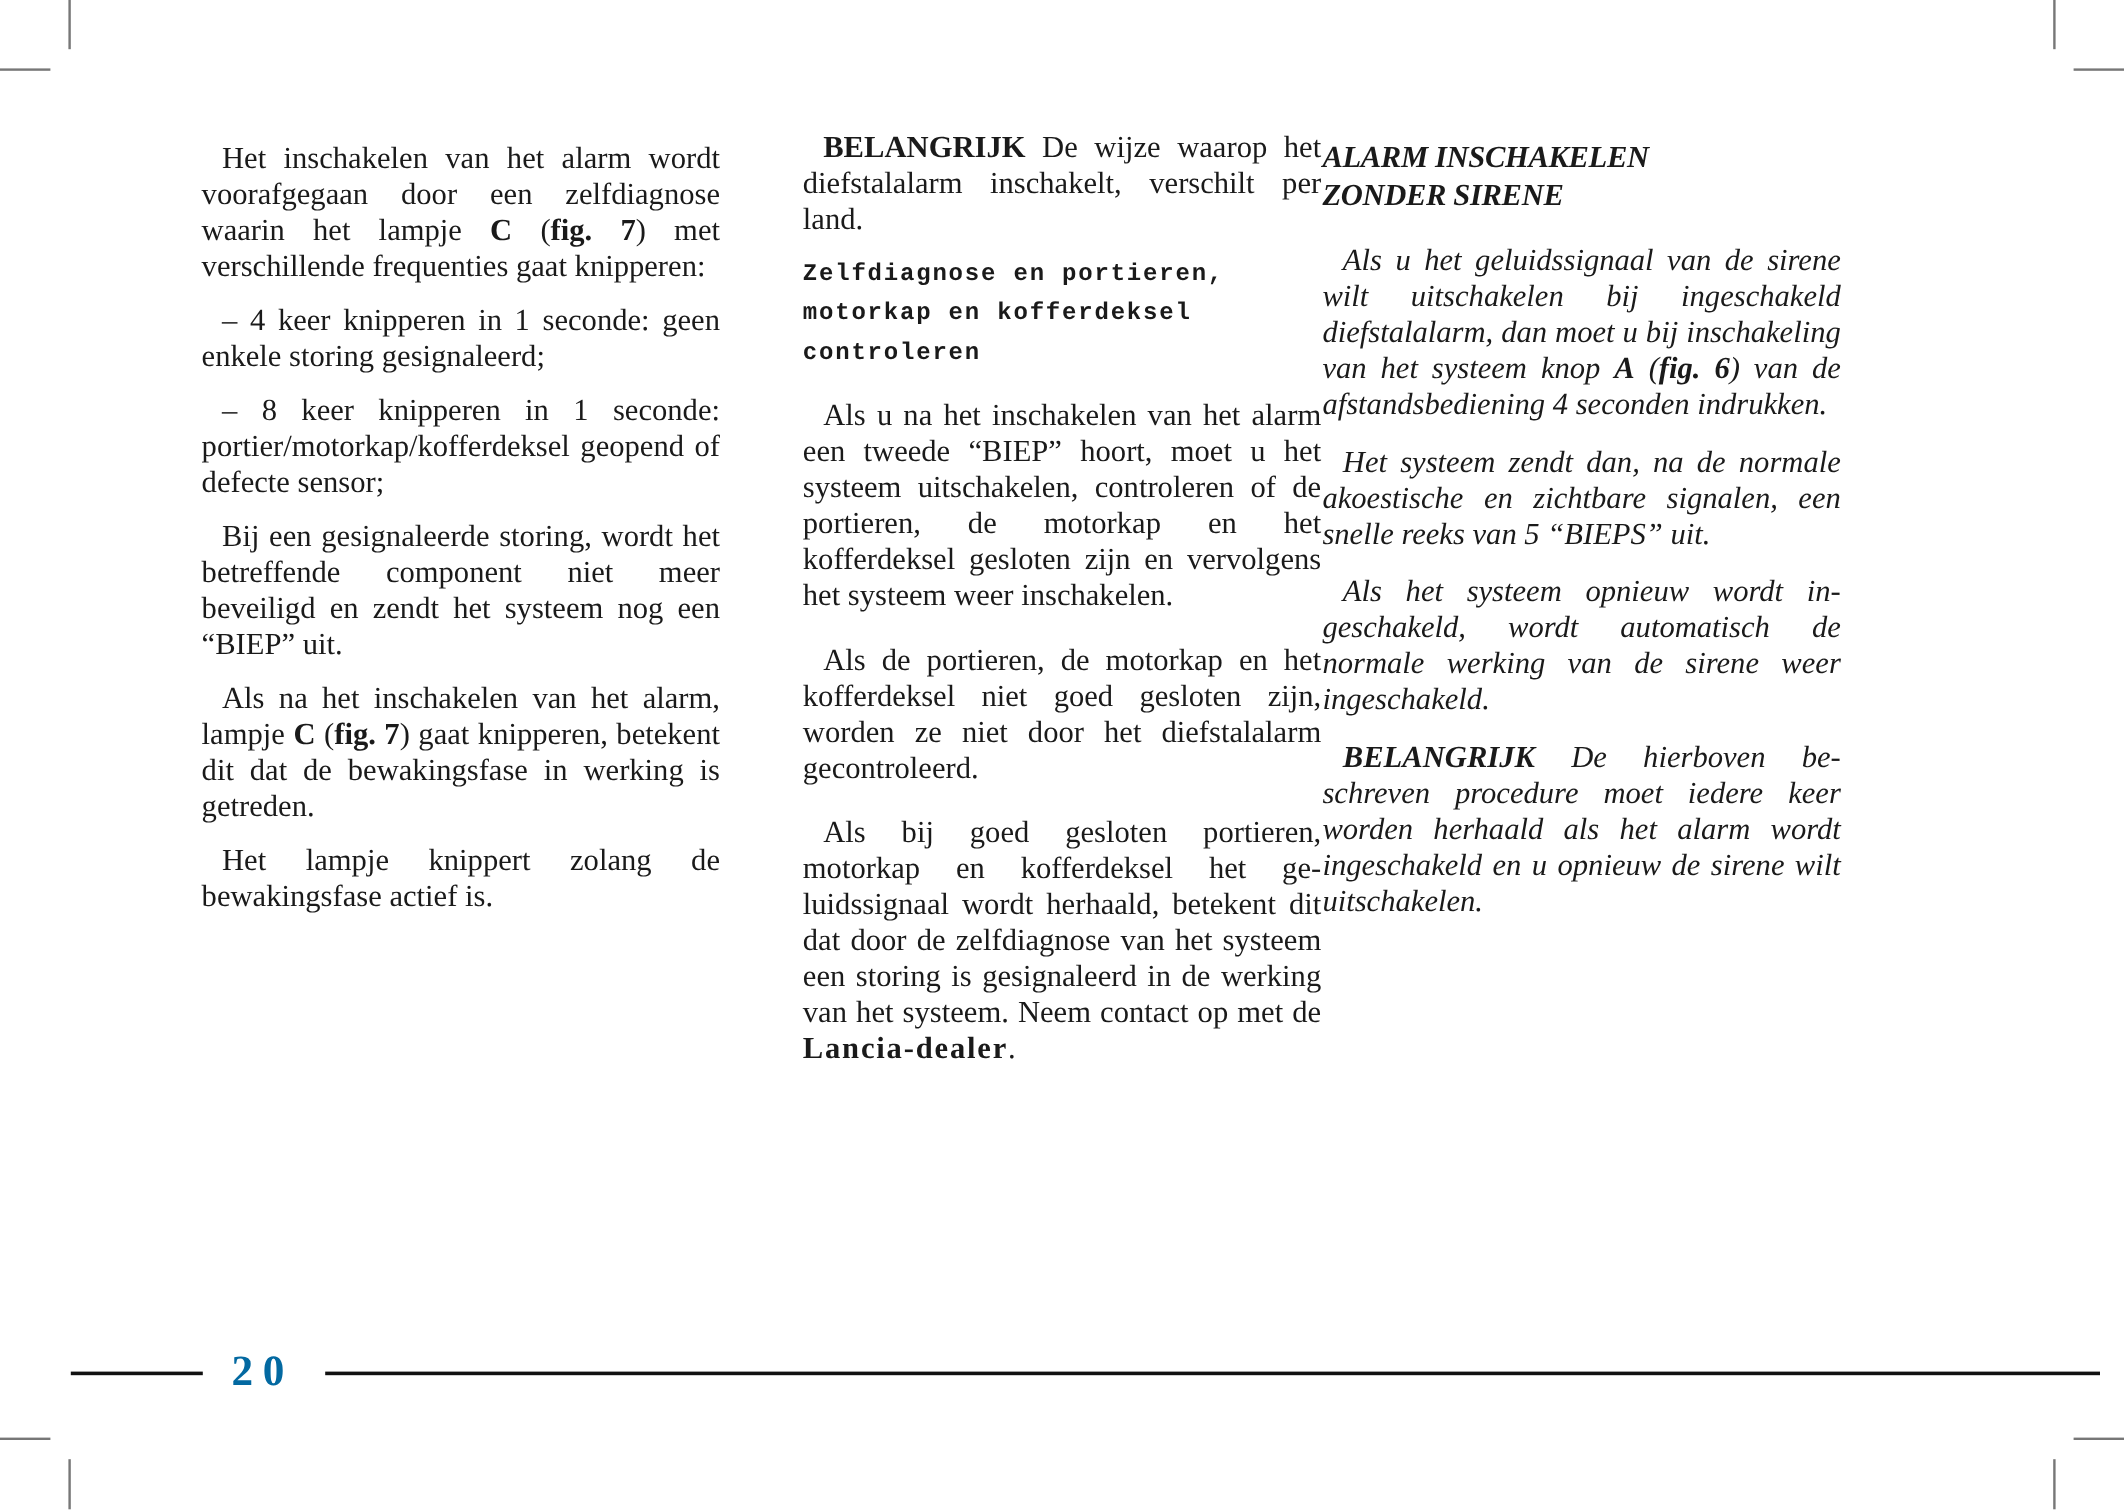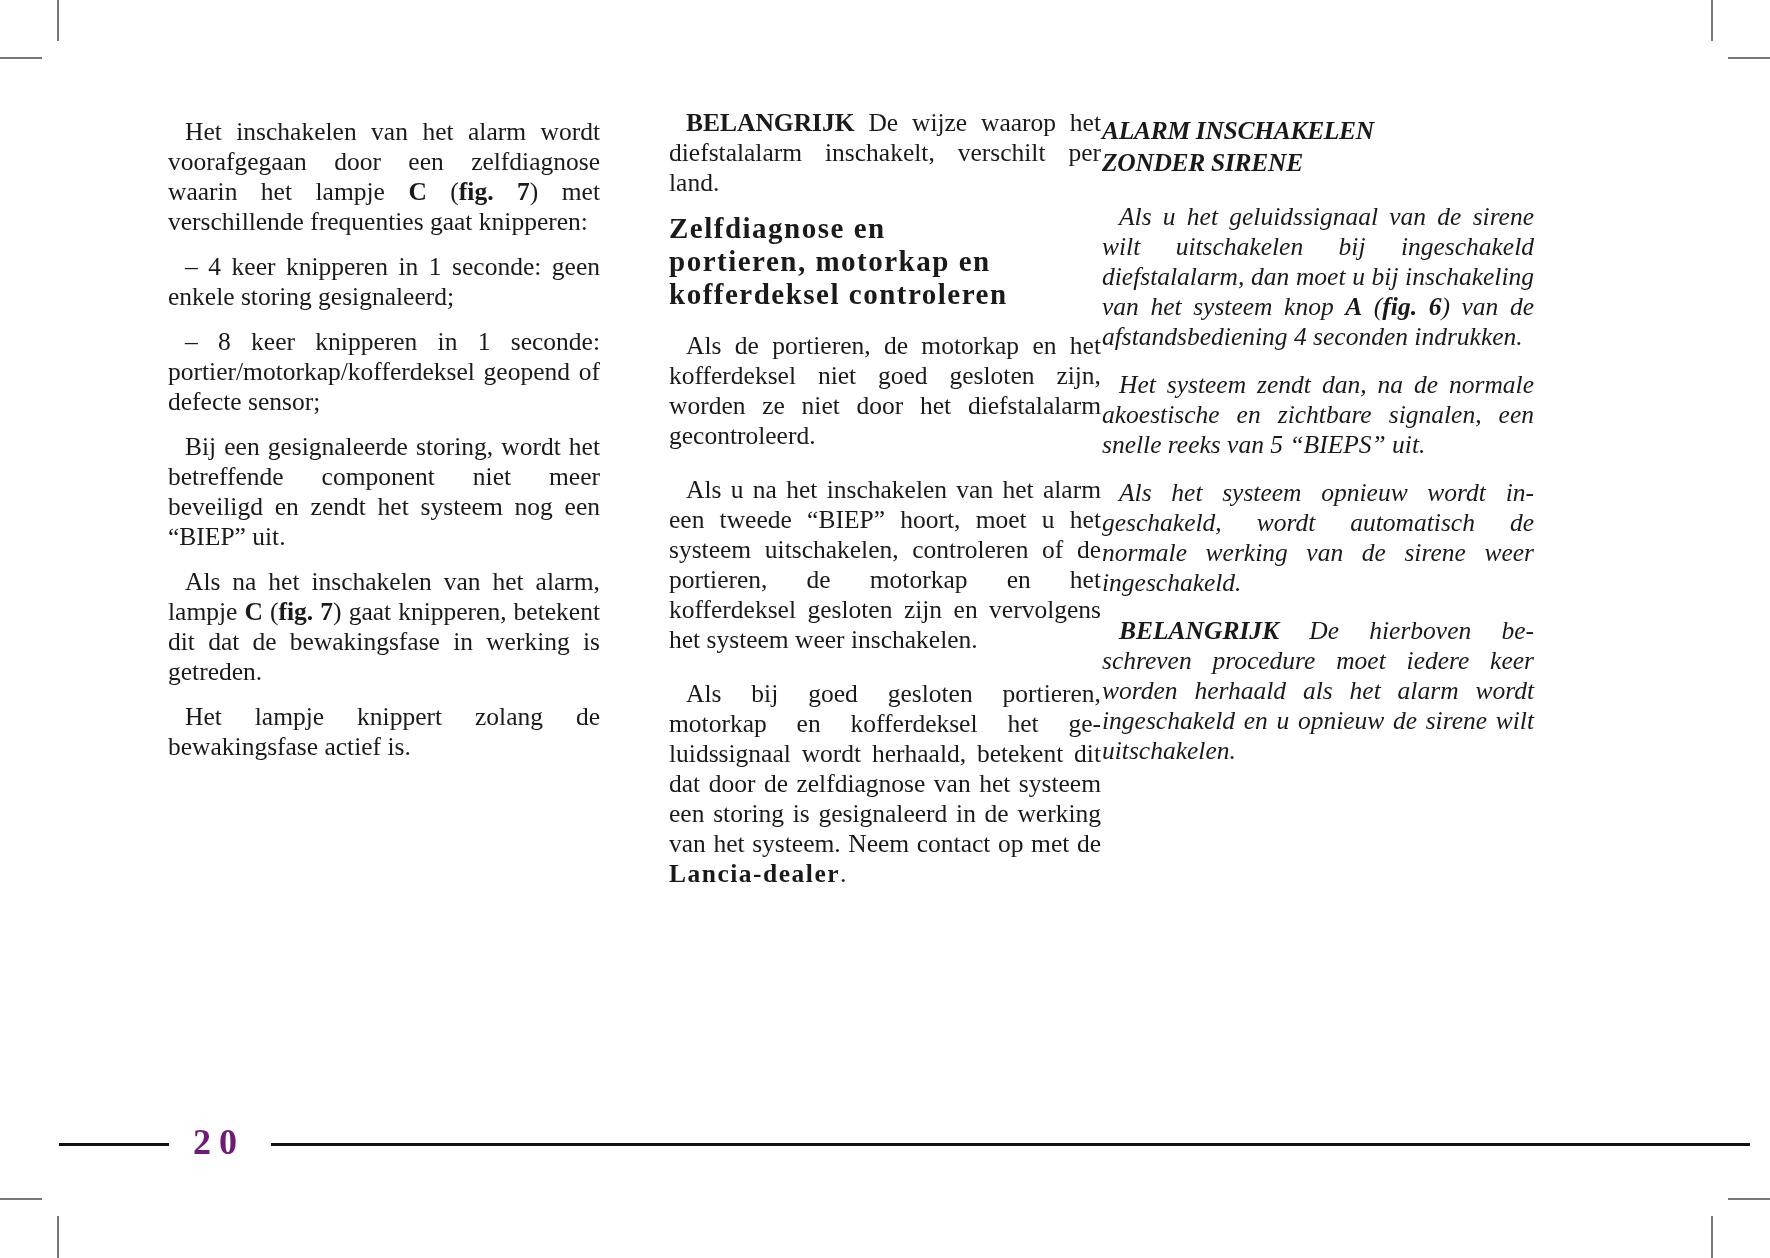--- a/index.html
+++ b/index.html
@@ -1,27 +1,27 @@
 <!DOCTYPE html>
 <html><head>
 <meta charset="utf-8">
 <style>
   html, body { margin:0; padding:0; background:#ffffff; }
   body { width:1770px; height:1258px; position:relative; overflow:hidden;
          font-family:"Liberation Serif","DejaVu Serif",serif; color:#1a1a1a; }
   .crop { position:absolute; background:#777777; }
   .col { position:absolute; width:432px; font-size:25.5px; line-height:30px; }
   .col p { margin:0 0 15px 0; text-align:justify; text-indent:17px; hyphens:manual; }
-  .col h3 { margin:0 0 15px 0; font-size:29px; font-weight:bold; letter-spacing:1.5px; line-height:30px; }
+  .col h3 { margin:0 0 15px 0; font-size:20px; font-weight:bold; letter-spacing:1.5px; line-height:30px;font-family:Liberation Mono, monospace; }
   .col h2 { margin:0 0 23px 0; font-size:25.5px; font-weight:bold; line-height:32px; letter-spacing:-0.3px; }
   .b { font-weight:bold; }
   .bs { font-weight:bold; letter-spacing:1.5px; }
   .footer-line { position:absolute; height:3px; background:#111111; top:1143px; }
   .page-num { position:absolute; top:1120px; left:193px; font-size:36px; font-weight:bold;
-              letter-spacing:8px; line-height:44px; color:#701a75; }
+              letter-spacing:8px; line-height:44px; color:#0369a1; }
 </style>
 </head>
 <body>
 
 <div class="crop" style="left:57px;top:0;width:2px;height:41px;"></div>
 <div class="crop" style="left:0;top:57px;width:42px;height:2px;"></div>
 <div class="crop" style="left:1711px;top:0;width:2px;height:41px;"></div>
 <div class="crop" style="left:1728px;top:57px;width:42px;height:2px;"></div>
 <div class="crop" style="left:0;top:1198px;width:42px;height:2px;"></div>
 <div class="crop" style="left:57px;top:1216px;width:2px;height:42px;"></div>
@@ -33,22 +33,22 @@
   <p>– 4 keer knipperen in 1 seconde: geen enkele storing gesignaleerd;</p>
   <p>– 8 keer knipperen in 1 seconde: portier/motorkap/kofferdeksel ge­opend of defecte sensor;</p>
   <p style="">Bij een gesignaleerde storing, wordt het betreffende component niet meer beveiligd en zendt het systeem nog een “BIEP” uit.</p>
   <p><span>Als na het inschakelen van het alarm, lampje </span><span class="b">C</span><span> (</span><span class="b">fig. 7</span><span>) gaat knippe­ren, betekent dit dat de bewakings­fase in werking is getreden.</span></p>
   <p>Het lampje knippert zolang de bewakingsfase actief is.</p>
 </div>
 
 <div class="col" style="left:669px;top:108px;">
   <p style="margin-bottom:14px;"><span class="b">BELANGRIJK</span><span> De wijze waarop het diefstalalarm inschakelt, verschilt per land.</span></p>
   <h3 style="line-height:33px;margin-bottom:20px;width:360px;">Zelfdiagnose en portieren, motorkap en kofferdeksel controleren</h3>
+  <p style="margin-bottom:24px;">Als u na het inschakelen van het alarm een tweede “BIEP” hoort, moet u het systeem uitschakelen, controle­ren of de portieren, de motorkap en het kofferdeksel gesloten zijn en ver­volgens het systeem weer inschakelen.</p>
   <p style="margin-bottom:24px;">Als de portieren, de motorkap en het kofferdeksel niet goed gesloten zijn, worden ze niet door het diefstalalarm gecontroleerd.</p>
-  <p style="margin-bottom:24px;">Als u na het inschakelen van het alarm een tweede “BIEP” hoort, moet u het systeem uitschakelen, controle­ren of de portieren, de motorkap en het kofferdeksel gesloten zijn en ver­volgens het systeem weer inschakelen.</p>
   <p><span>Als bij goed gesloten portieren, motorkap en kofferdeksel het ge­luidssignaal wordt herhaald, betekent dit dat door de zelfdiagnose van het systeem een storing is gesignaleerd in de werking van het systeem. Neem contact op met de </span><span class="bs">Lancia-dealer</span><span>.</span></p>
 </div>
 
 <div class="col" style="left:1102px;top:115px;font-style:italic;">
   <h2><span>ALARM INSCHAKELEN</span><br><span>ZONDER SIRENE</span></h2>
   <p style="margin-bottom:18px;"><span>Als u het geluidssignaal van de sirene wilt uitschakelen bij inge­schakeld diefstalalarm, dan moet u bij inschakeling van het systeem knop </span><span class="b">A</span><span> (</span><span class="b">fig. 6</span><span>) van de afstandsbediening 4 seconden indrukken.</span></p>
   <p style="margin-bottom:18px;">Het systeem zendt dan, na de nor­male akoestische en zichtbare signa­len, een snelle reeks van 5 “BIEPS” uit.</p>
   <p style="margin-bottom:18px;">Als het systeem opnieuw wordt in­geschakeld, wordt automatisch de normale werking van de sirene weer ingeschakeld.</p>
   <p><span class="b">BELANGRIJK</span><span> De hierboven be­schreven procedure moet iedere keer worden herhaald als het alarm wordt ingeschakeld en u opnieuw de sirene wilt uitschakelen.</span></p>
 </div>

